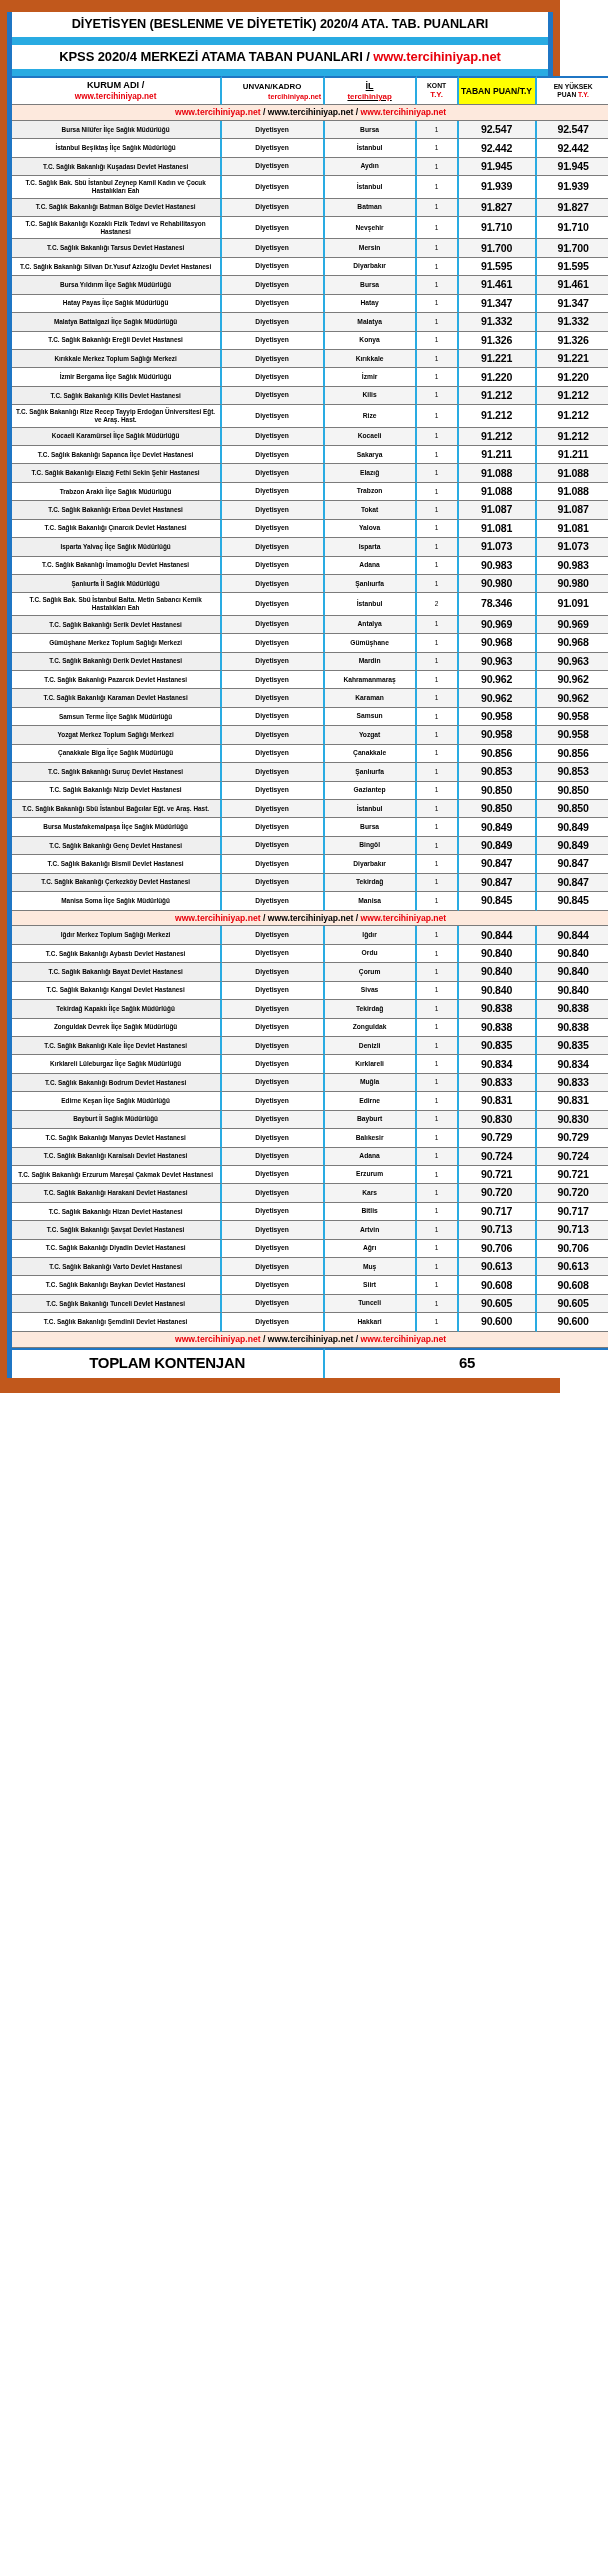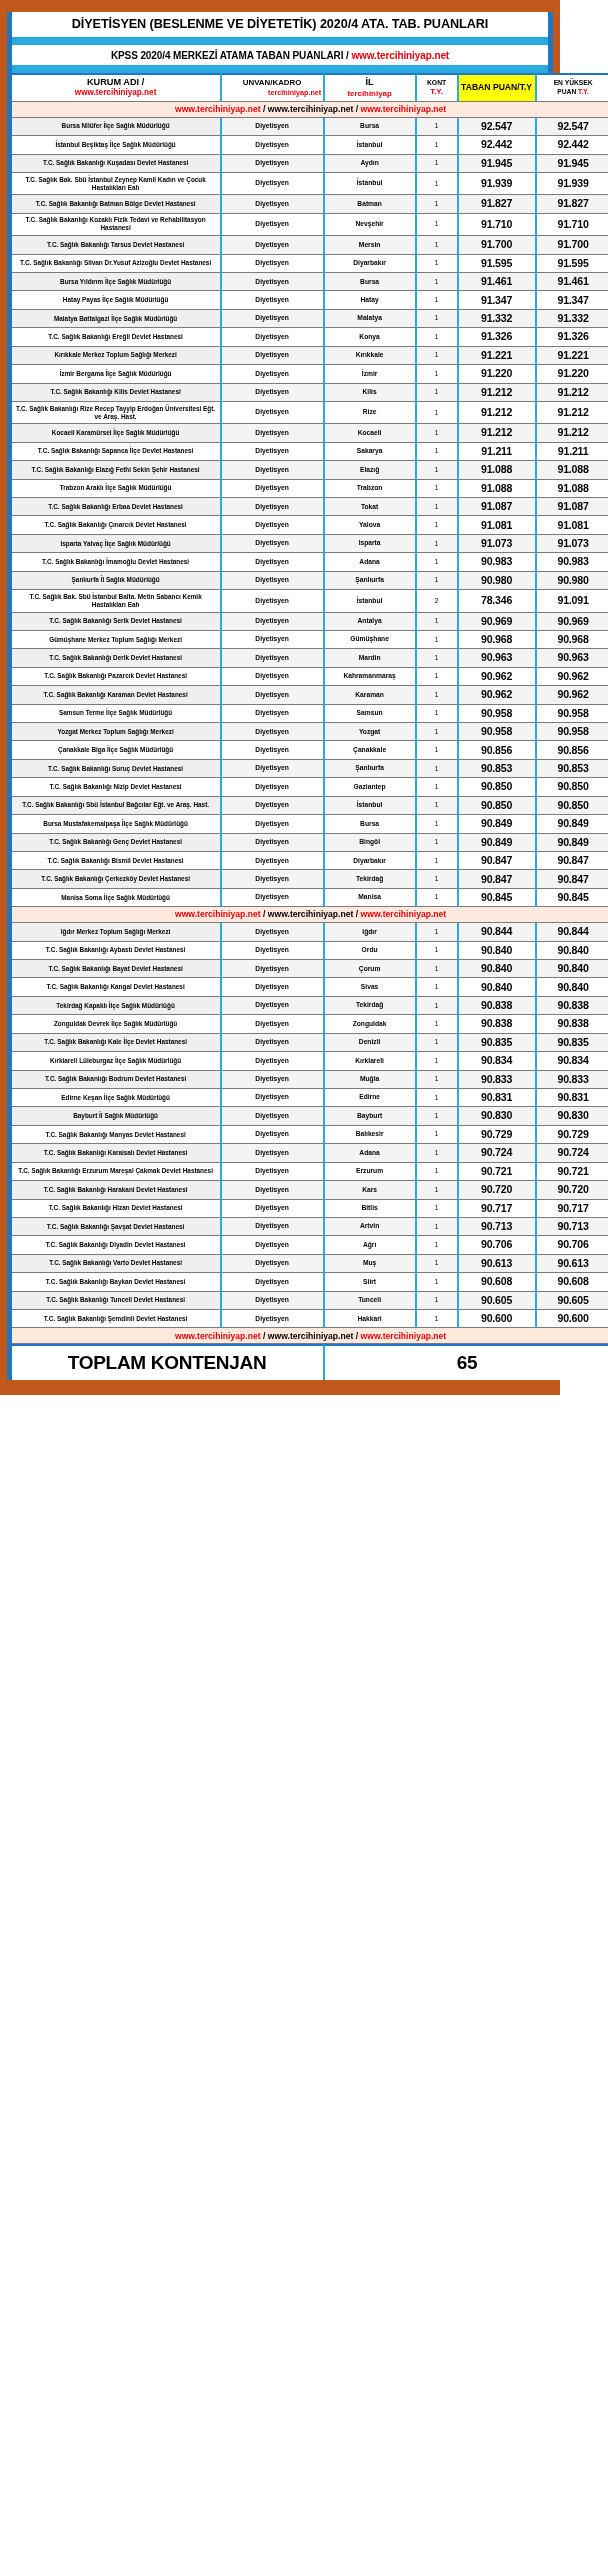--- a/index.html
+++ b/index.html
@@ -29,21 +29,21 @@
   .title-band {
     background: #ffffff;
     text-align: center;
     font-weight: bold;
     color: #000000;
     padding: 5.5px 2.7px;
     letter-spacing: -0.1px;
   }
   .title-main { font-size: 12.7px; line-height: 1.1; }
   .rule-blue { height: 7.5px; background: #29ABE2; }
-  .title-sub { font-size: 10px; line-height: 1.1; padding: 4.8px 2.7px; }
+  .title-sub { font-size: 13px; line-height: 1.1; padding: 4.8px 2.7px; }
   .title-sub .red { color: #e8000b; }
 
   
   table.grid {
     border-collapse: separate;
     border-spacing: 0;
     width: 100%;
     table-layout: fixed;
   }
   table.grid td, table.grid th {
@@ -74,21 +74,21 @@
     border-top: 2.1px solid #1f76c4;
     padding: 3.4px 1.4px;
     font-size: 8.6px;
     line-height: 1.3;
   }
   thead th .red { color: #e8000b; font-size: 7.5px; display:block; }
   thead th.h-kurum { font-size: 9.2px; }
   thead th.h-kurum .red { font-size: 8.2px; }
   thead th.h-unvan { font-size: 7.9px; }
   thead th.h-unvan .red { font-size: 7.2px; text-align: right; }
-  thead th.h-il { font-size: 9px; }
+  thead th.h-il { font-size: 9px; text-decoration: underline; }
   thead th.h-il .red { font-size: 7.9px; text-align: center; }
   thead th.h-kont { font-size: 6.8px; }
   thead th.h-kont .red { font-size: 7.9px; }
   thead th.h-taban { background: #ffff00; font-size: 8.6px; margin-top: 14px; }
   thead th.h-yuksek { font-size: 6.7px; }
   thead th.h-yuksek .red { display: inline; font-size: 6.7px; }
   thead th.h-yuksek .inl { display: inline; }
 
   
   tr.banner td {
@@ -112,21 +112,21 @@
     letter-spacing: -0.2px;
   }
   tbody tr.alt td { background: #f4f4f4; }
   tbody tr.alt td.kurum { background: #efefef; }
   tbody td.kurum { background: #f7f7f7; }
   tbody tr.white td { background: #ffffff; }
   tbody tr.white td.kurum { background: #ffffff; }
 
   
   tr.total td {
-    font-size: 19px;
+    font-size: 15px;
     padding: 4.8px 1.4px;
     border-bottom: none;
     border-top: 2.1px solid #1f76c4;
     background: #ffffff;
     letter-spacing: -0.3px;
   }
   tr.total td.lbl { border-right: 2.7px solid #29ABE2; }
 </style>
 </head>
 <body>

